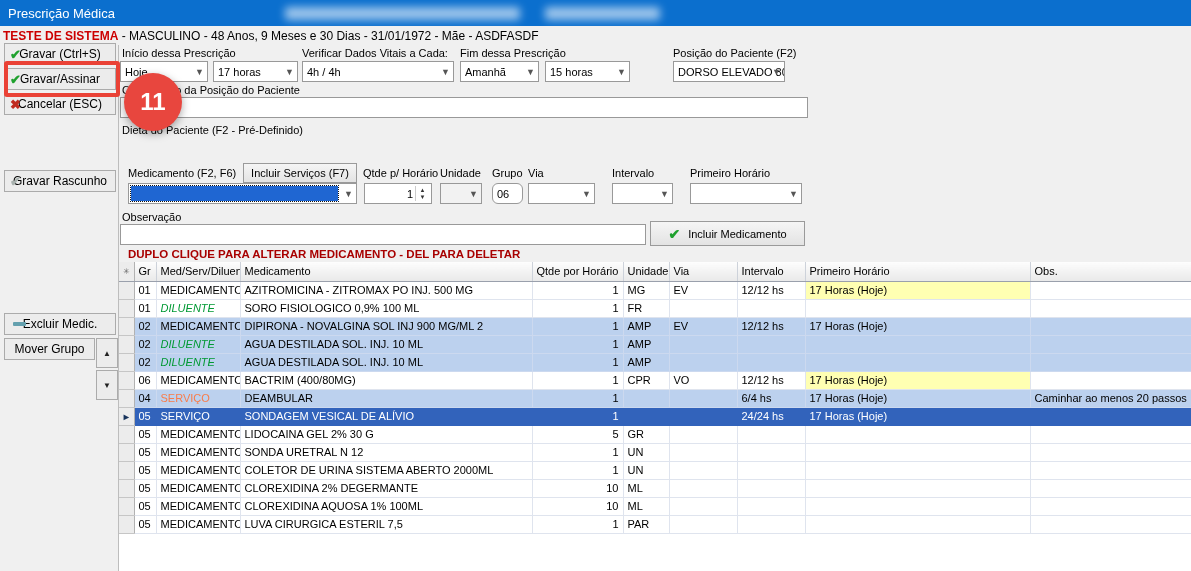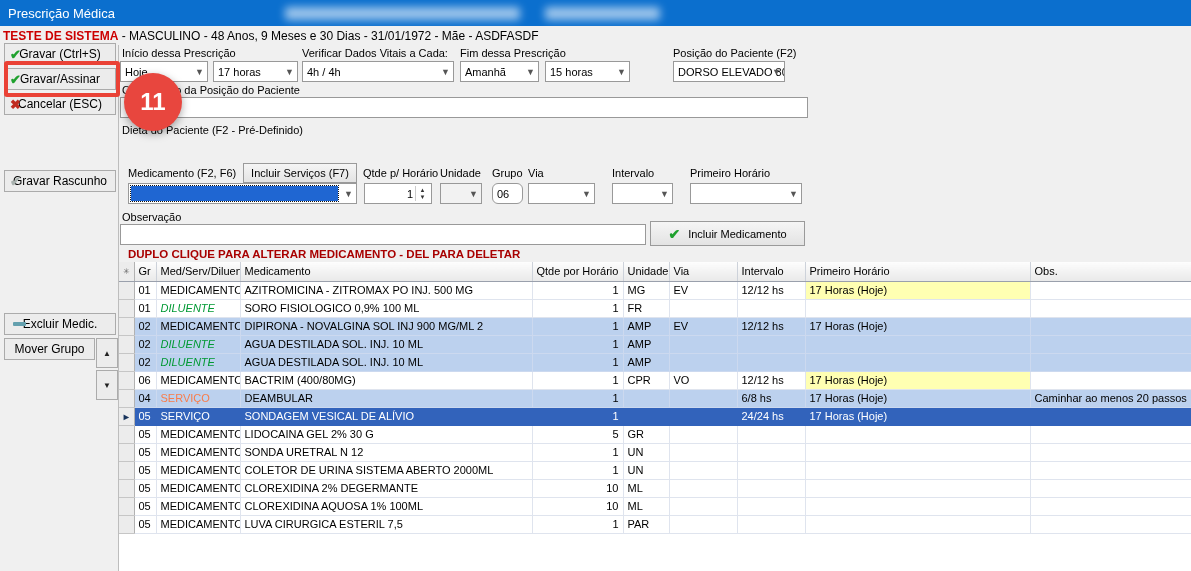--- a/index.html
+++ b/index.html
@@ -313,21 +313,21 @@
             <td></td>
           </tr>
           <tr class="shade">
             <td class="rowhdr"></td>
             <td>04</td>
             <td class="tipo-serv">SERVIÇO</td>
             <td>DEAMBULAR</td>
             <td class="num">1</td>
             <td></td>
             <td></td>
-            <td>6/8 hs</td>
+            <td>6/4 hs</td>
             <td class="yellow">17 Horas (Hoje)</td>
             <td>Caminhar ao menos 20 passos</td>
           </tr>
           <tr class="sel">
             <td class="rowhdr">▸</td>
             <td>05</td>
             <td class="tipo-serv">SERVIÇO</td>
             <td>SONDAGEM VESICAL DE ALÍVIO</td>
             <td class="num">1</td>
             <td></td>

